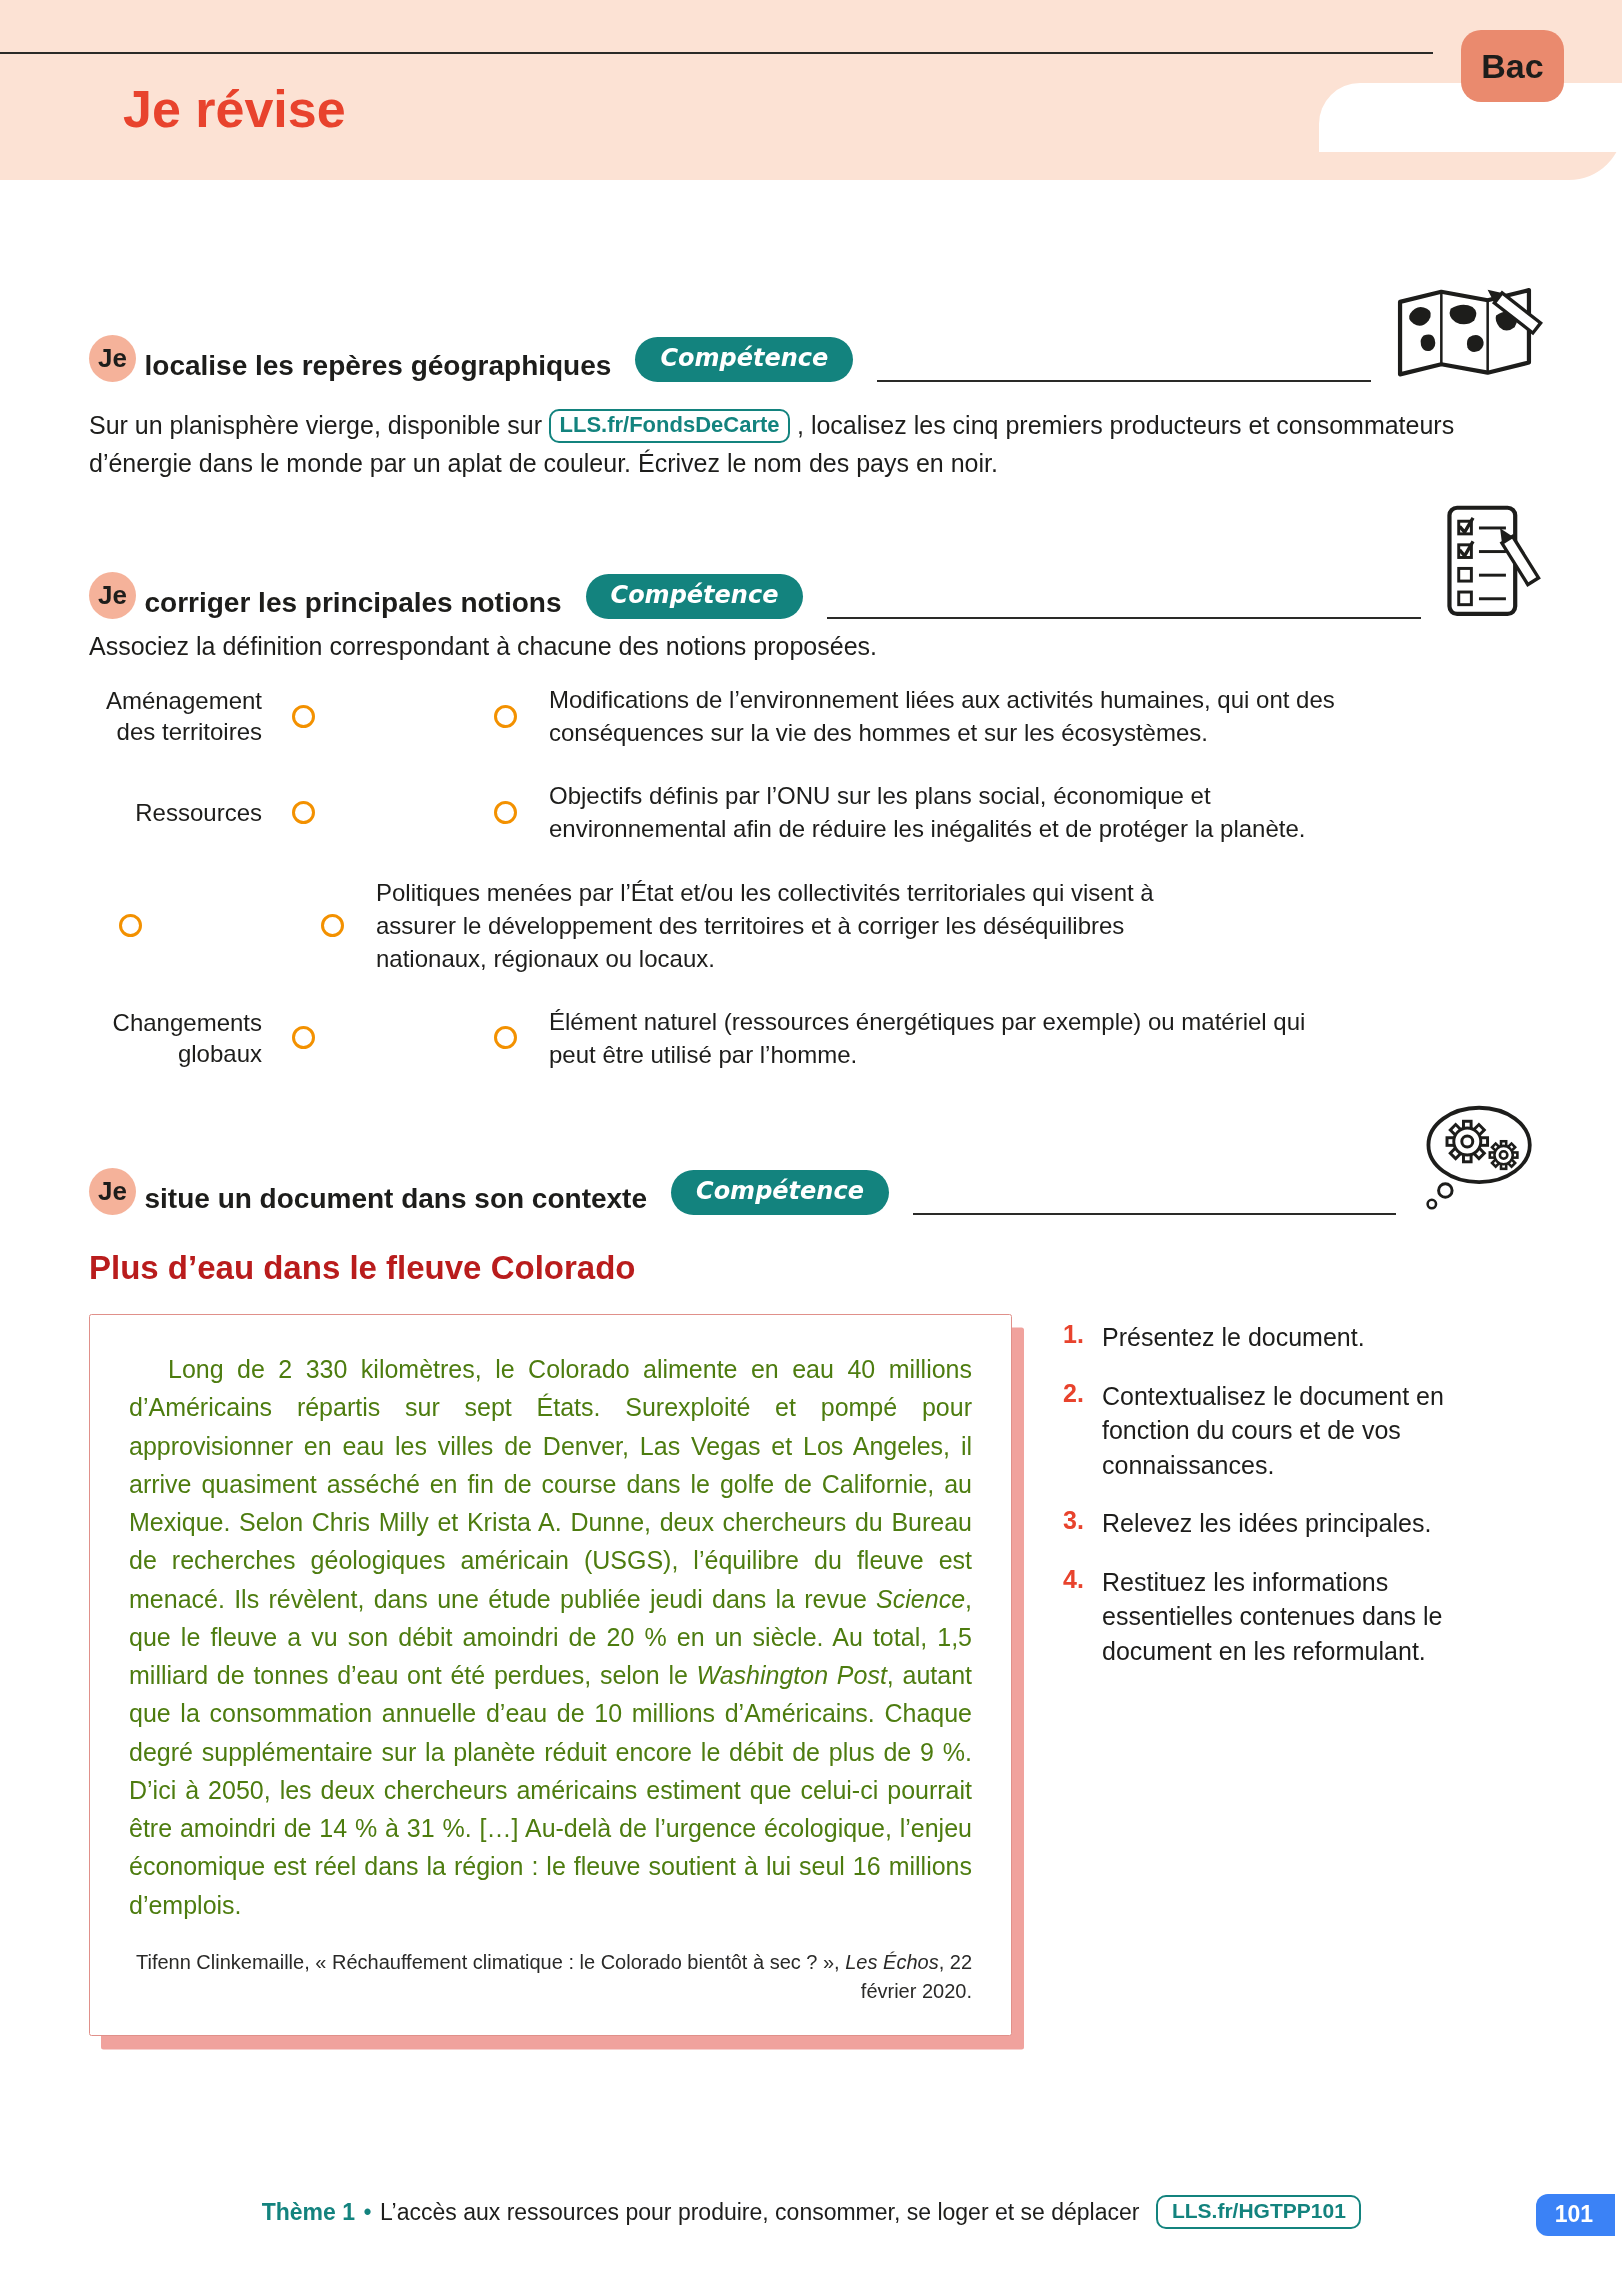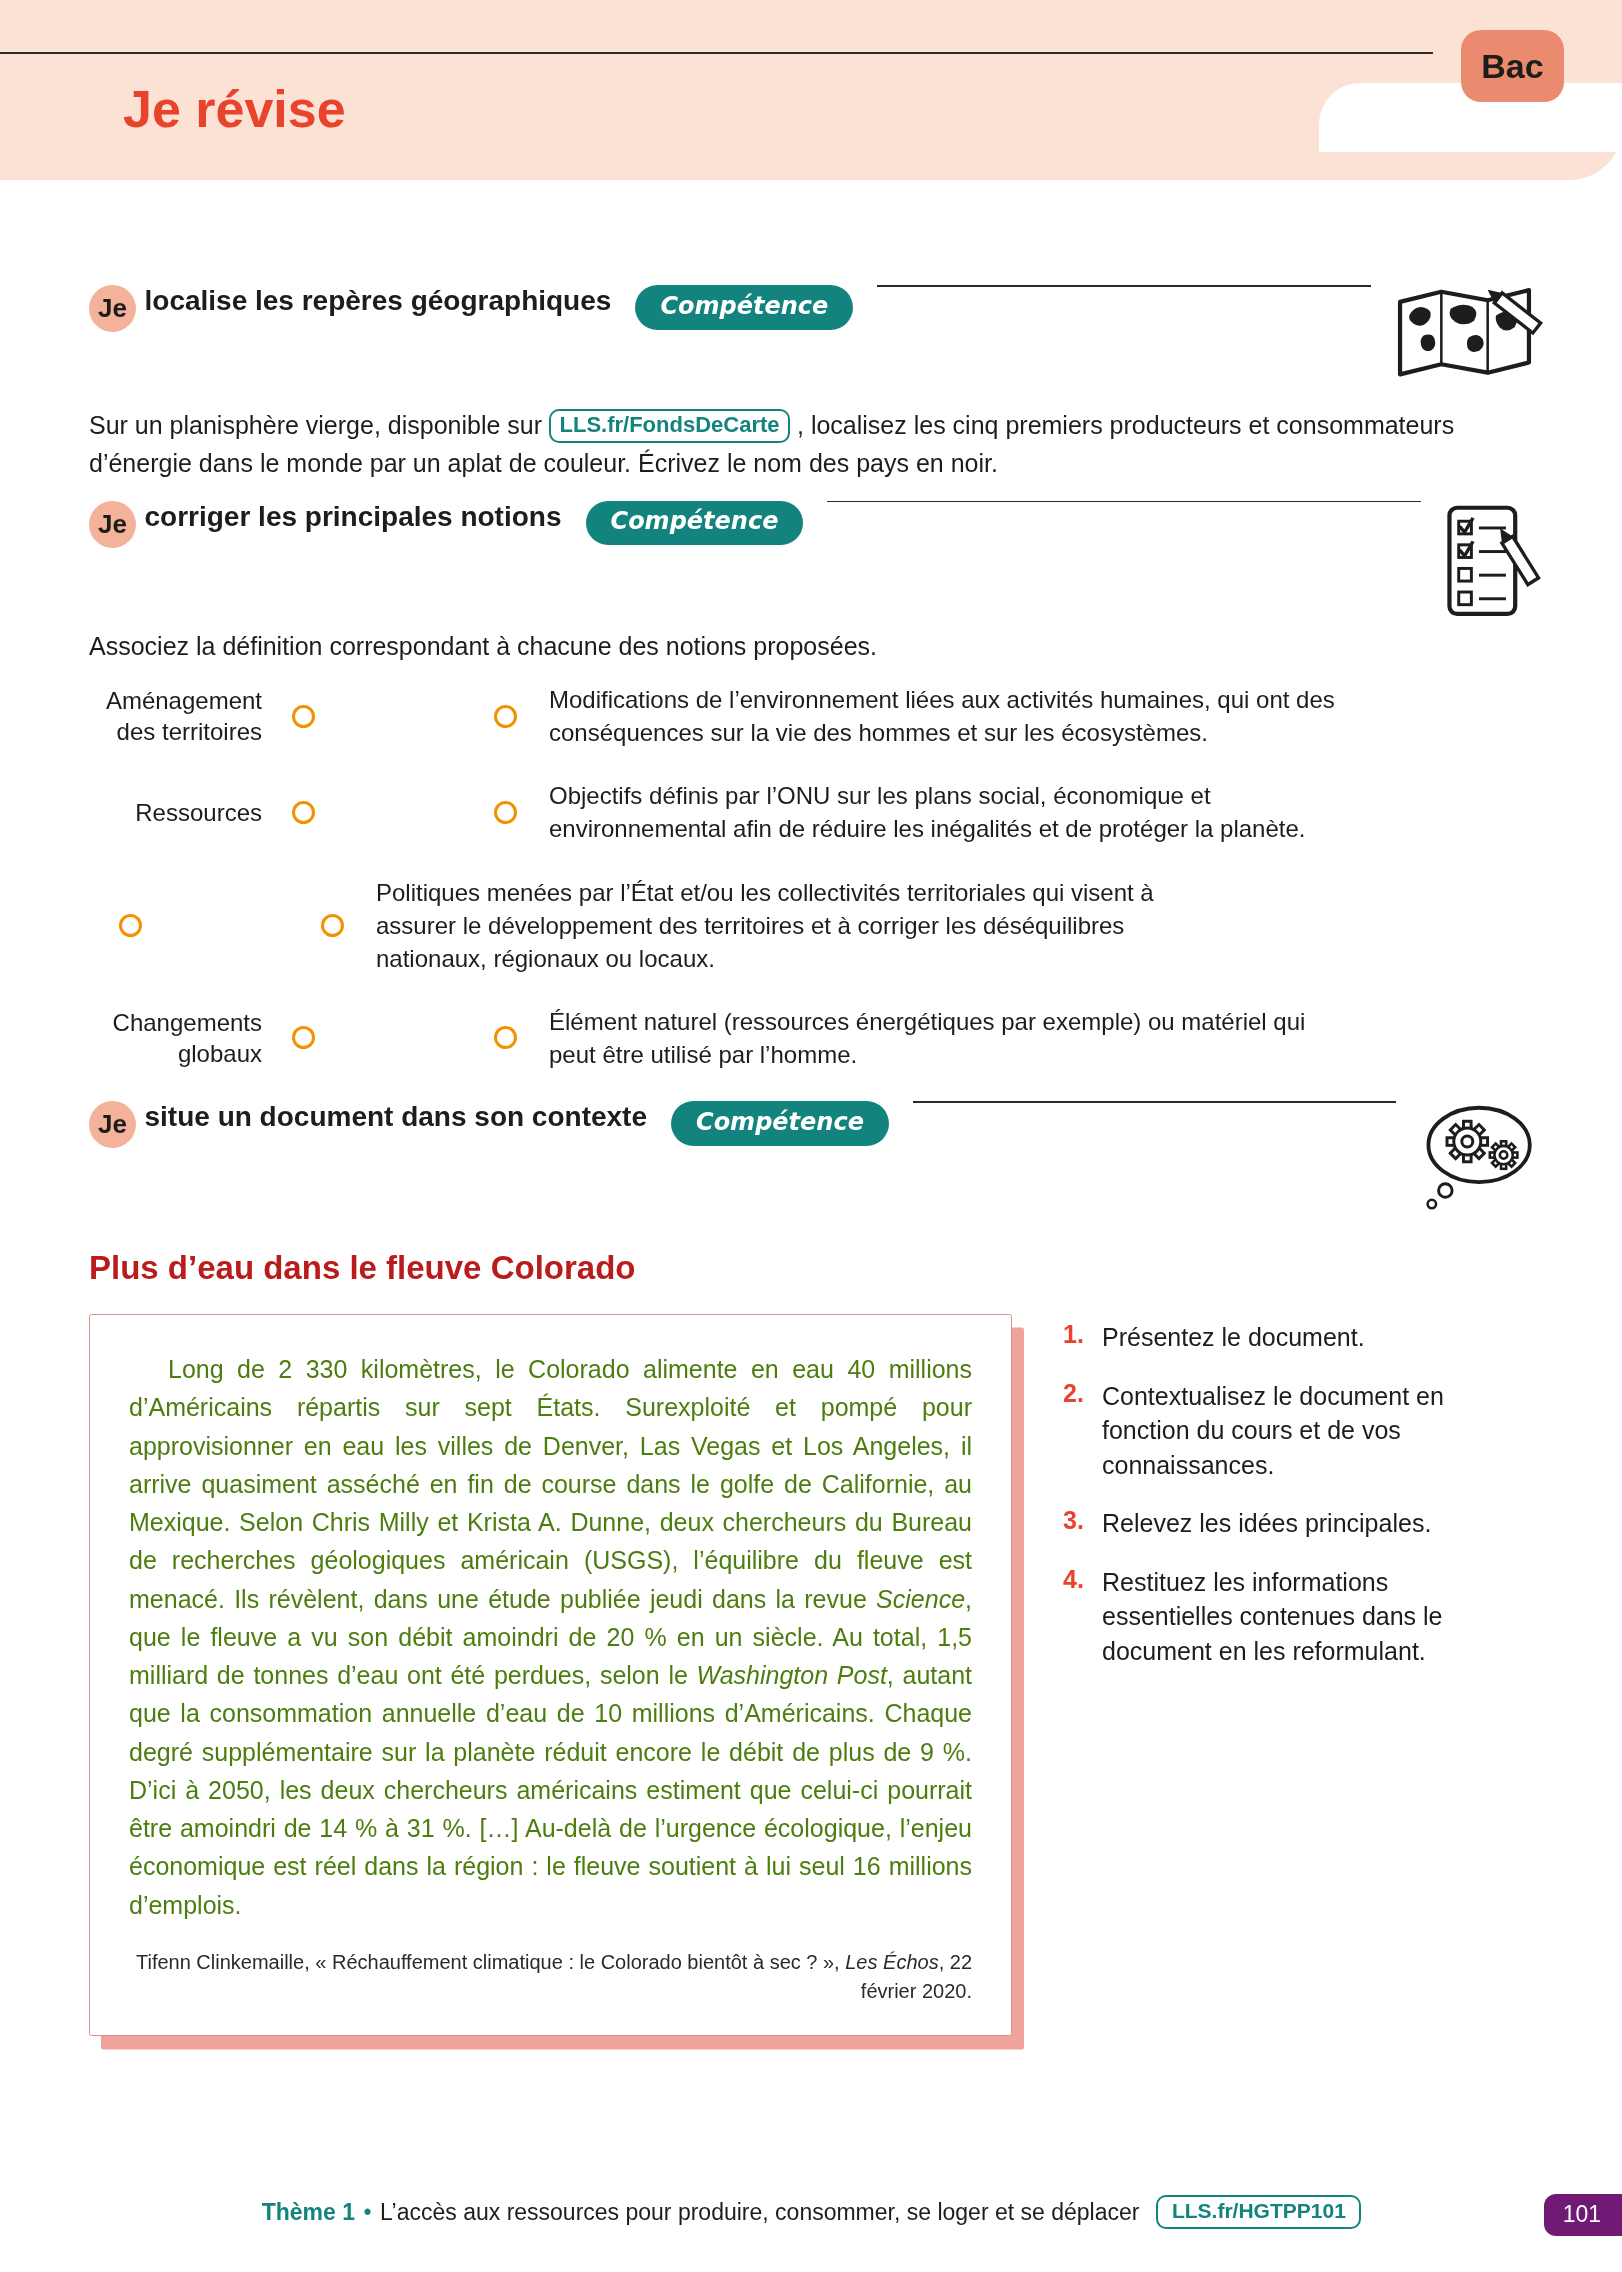--- a/index.html
+++ b/index.html
@@ -17,21 +17,21 @@
                background:#ffffff; border-top-left-radius:41px; }
   .top-line { position:absolute; top:52px; left:0; width:1433px; height:1.7px; background:#2a2a28; }
   .bac-badge { position:absolute; top:30px; right:59px; width:103px; height:72px;
                background:#ea8a6e; border-radius:20px; display:flex; align-items:center;
                justify-content:center; font-size:34px; font-weight:bold; color:#1d1d1b; }
   .page-title { position:absolute; top:79px; left:123px; font-size:52px; font-weight:bold; color:#e8432d; }
 
   
   .content { position:absolute; top:150px; left:0; width:1623px; padding:0 89px; }
 
-  .section-head { display:flex; align-items:flex-start; }
+  .section-head { display:flex; align-items:flex-end; }
   .sh1 { margin-top:135px; }
   .sh2 { margin-top:18.6px; }
   .sh3 { margin-top:3.4px; }
   .je-badge { width:47px; height:47px; border-radius:50%; background:#f5b29a; flex:0 0 auto;
               display:flex; align-items:center; justify-content:center;
               font-size:26px; font-weight:bold; color:#1d1d1b; }
   .section-title { font-size:28px; font-weight:bold; margin-left:8.5px; white-space:nowrap; color:#1d1d1b; }
   .competence-pill { margin-left:24px; background:#13837e; color:#ffffff; border-radius:844px;
                      padding:6.8px 25px 10px; font-size:24px; font-weight:bold; font-style:italic;
                      font-family:"DejaVu Sans", sans-serif; white-space:nowrap; }
@@ -71,22 +71,22 @@
   .q-text { font-size:25px; line-height:1.38; }
 
   
   .footer { position:absolute; bottom:44px; left:0; width:1623px; display:flex;
             align-items:center; justify-content:center; font-size:23px; }
   .footer-theme { color:#13837e; font-weight:bold; }
   .footer-sep { color:#13837e; margin:0 8.5px; }
   .footer-text { margin-right:17px; }
   .footer-pill { border:2.5px solid #13837e; color:#13837e; font-weight:bold; font-size:21px;
                  border-radius:10px; padding:1.7px 13.5px 4.2px; }
-  .page-badge { position:absolute; right:0; bottom:37px; background:#701a75; color:#ffffff;
-                font-weight:normal; font-size:23px; border-radius:12px 0 0 12px; padding:6.8px 22px 8.5px 18.6px; }
+  .page-badge { position:absolute; right:8px; bottom:37px; background:#3b82f6; color:#ffffff;
+                font-weight:bold; font-size:23px; border-radius:12px 0 0 12px; padding:6.8px 22px 8.5px 18.6px; }
 </style>
 </head>
 <body>
 
 <header class="top-band">
   <span class="top-line"></span>
   <span class="top-notch"></span>
   <h1 class="page-title">Je révise</h1>
 </header>
 <div class="bac-badge" style="position: absolute; top: 30px; right: 59px;">Bac</div>

